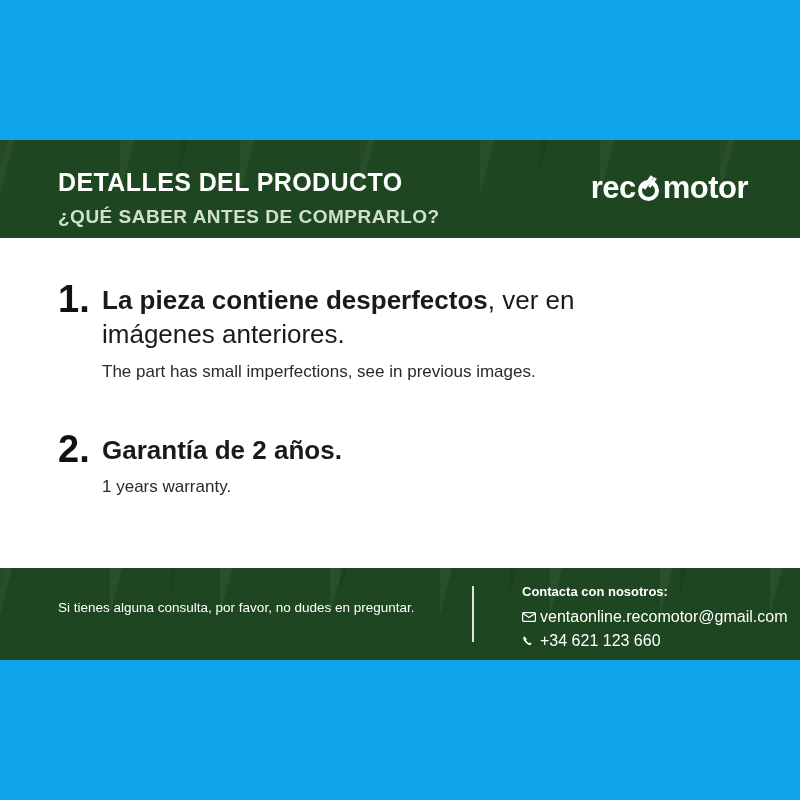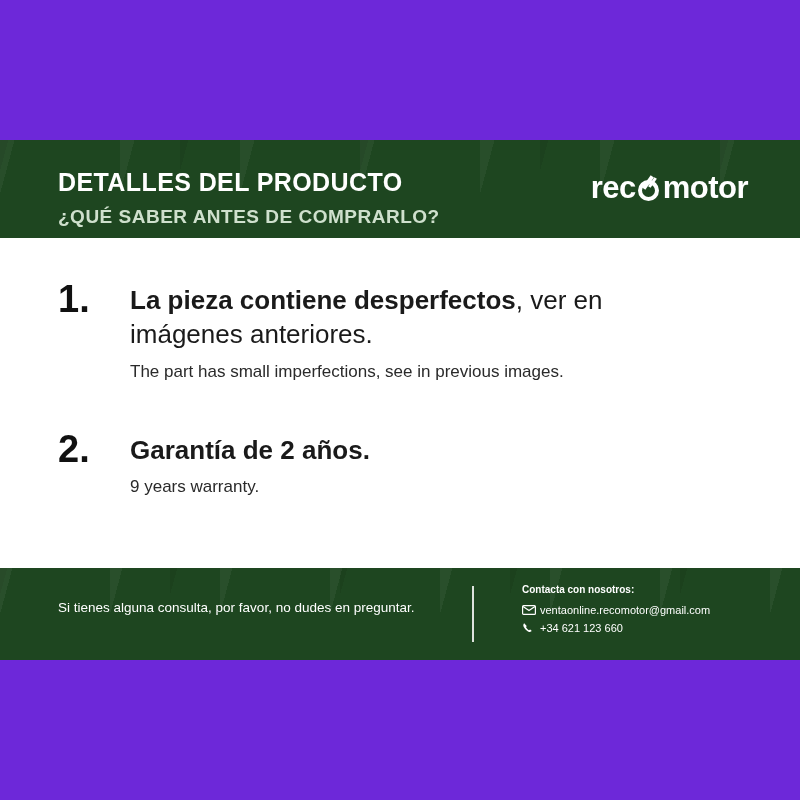--- a/index.html
+++ b/index.html
@@ -10,21 +10,21 @@
   body {
     width: 800px;
     height: 800px;
     font-family: "Liberation Sans", sans-serif;
     overflow: hidden;
   }
   .page {
     position: relative;
     width: 800px;
     height: 800px;
-    background: #6d28d9;
+    background: #0ea5e9;
   }
   .banner {
     position: absolute;
     left: 0;
     top: 140px;
     width: 800px;
     height: 520px;
     background: #ffffff;
     overflow: hidden;
   }
@@ -136,21 +136,20 @@
   .item-num {
     font-size: 38px;
     font-weight: bold;
     color: #111111;
     line-height: 1;
     width: 44px;
     flex: none;
   }
   .item-body {
     padding-top: 3px;
-    margin-left: 28px;
   }
   .item-main {
     font-size: 26px;
     color: #1a1a1a;
     line-height: 1.32;
     max-width: 520px;
   }
   .item-main b {
     font-weight: bold;
   }
@@ -202,29 +201,29 @@
     background: #ffffff;
     opacity: 0.85;
   }
   .footer-right {
     position: absolute;
     left: 522px;
     top: 16px;
     color: #ffffff;
   }
   .contact-title {
-    font-size: 10px;
+    font-size: 13px;
     font-weight: bold;
     margin-bottom: 9px;
   }
   .contact-row {
     display: flex;
     align-items: center;
     margin-top: 6px;
-    font-size: 11px;
+    font-size: 16px;
   }
   .contact-row .ico {
     width: 18px;
     flex: none;
     display: inline-flex;
     align-items: center;
   }
   .contact-row .txt { white-space: nowrap; }
 </style>
 </head>
@@ -255,21 +254,21 @@
         <div class="item-body">
           <div class="item-main"><b>La pieza contiene desperfectos</b><span>, ver en imágenes anteriores.</span></div>
           <div class="item-sub">The part has small imperfections, see in previous images.</div>
         </div>
       </div>
 
       <div class="item" id="item2">
         <div class="item-num">2.</div>
         <div class="item-body">
           <div class="item-main"><b>Garantía de 2 años.</b><span></span></div>
-          <div class="item-sub">9 years warranty.</div>
+          <div class="item-sub">1 years warranty.</div>
         </div>
       </div>
 
     </div>
 
     <div class="footer">
       <div class="footer-stripes"></div>
       <div class="footer-left">Si tienes alguna consulta, por favor, no dudes en preguntar.</div>
       <div class="footer-divider"></div>
       <div class="footer-right">

